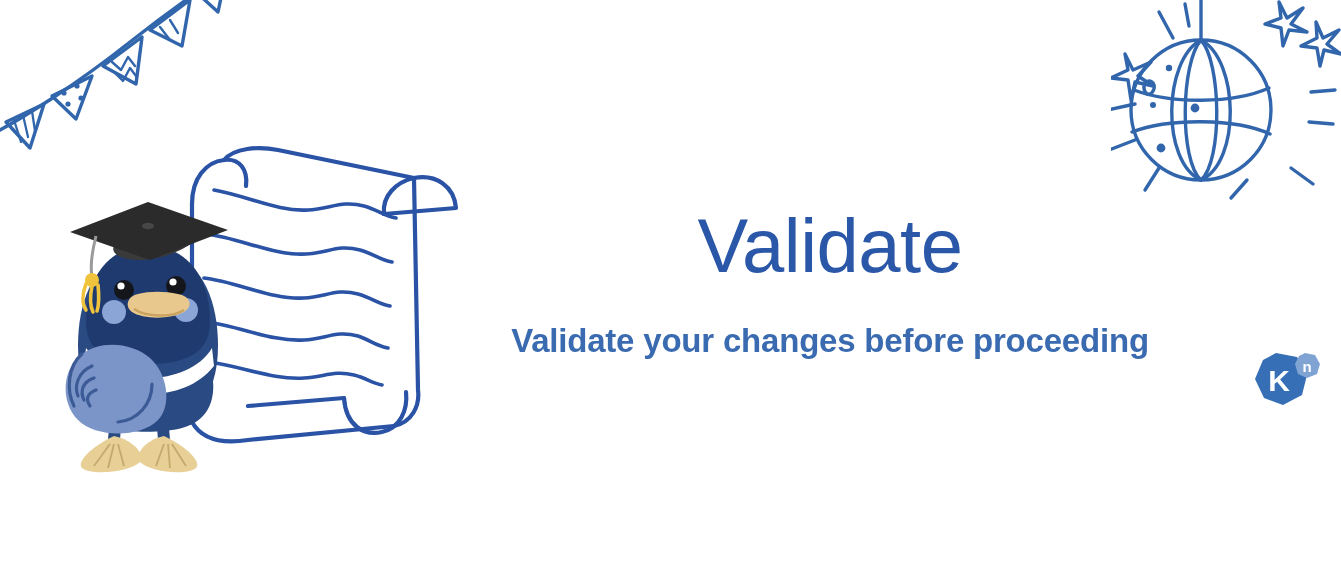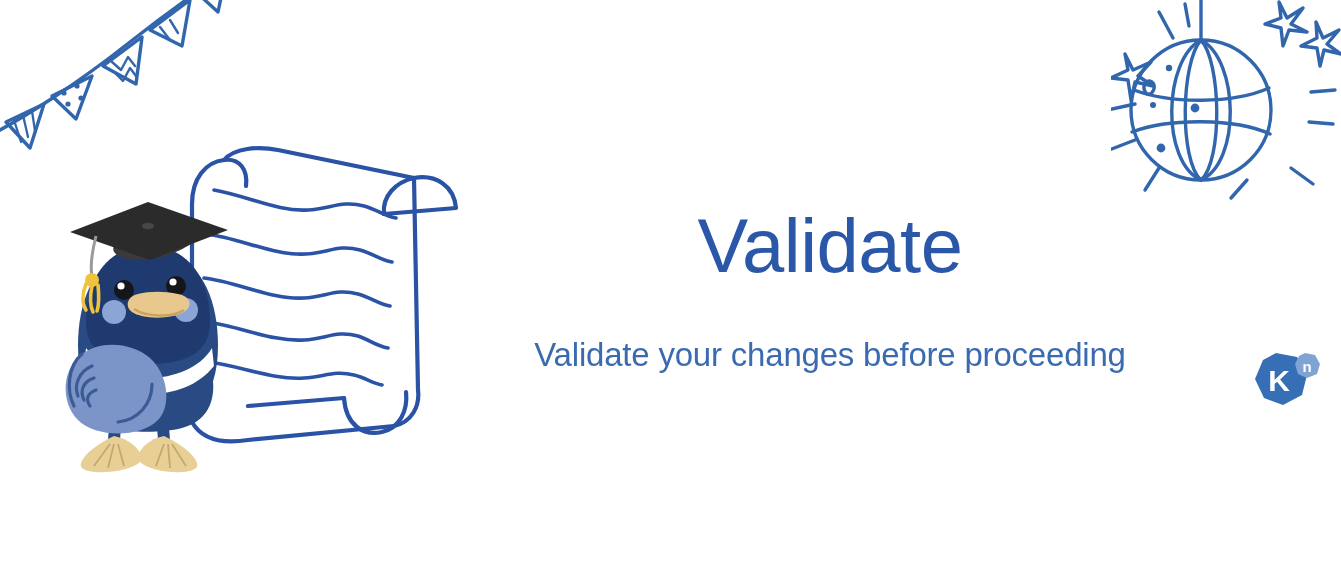--- a/index.html
+++ b/index.html
@@ -33,23 +33,23 @@
   }
   #title {
     font-size:76px;
     font-weight:400;
     color:#2b57a8;
     line-height:1.08;
     letter-spacing:-0.5px;
     white-space:nowrap;
   }
   #subtitle {
-    margin-top:48px;
+    margin-top:34px;
     font-size:33px;
-    font-weight:400;
+    font-weight:700;
     color:#3a6bb0;
     line-height:1.2;
     letter-spacing:-0.2px;
     white-space:nowrap;
   }
 
   
   #logo {
     position:absolute;
     right:18px; bottom:12px;

